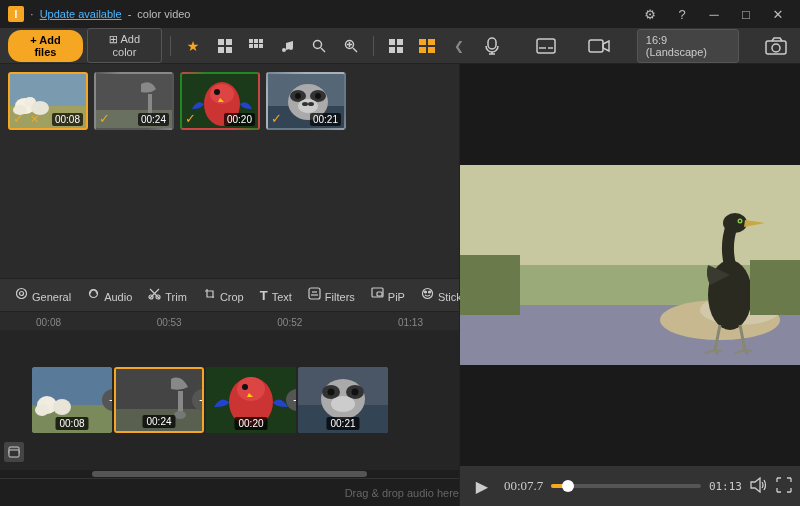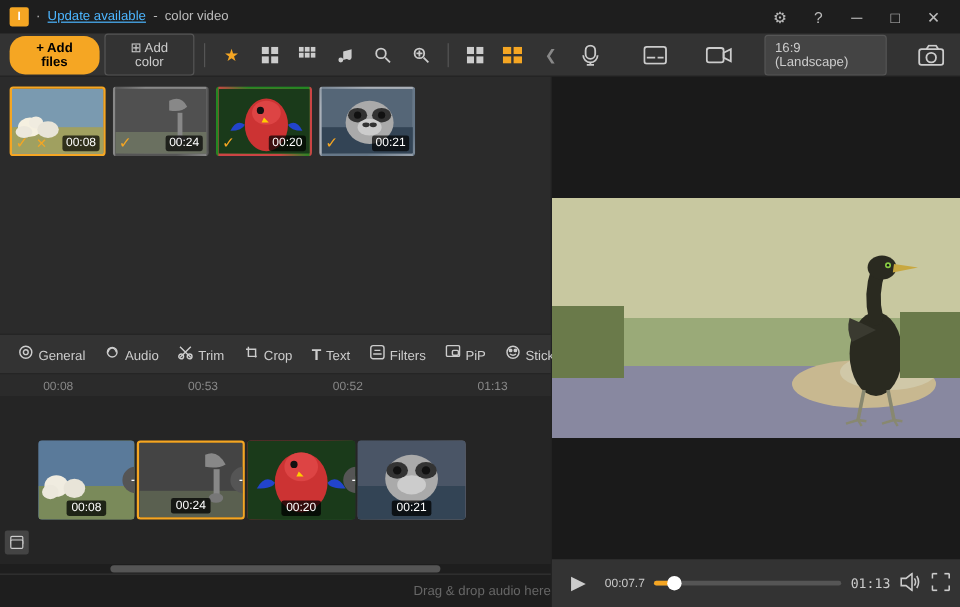--- a/index.html
+++ b/index.html
@@ -414,22 +414,22 @@
       height: 28px;
       display: flex;
       align-items: center;
       justify-content: center;
       color: #ccc;
       cursor: pointer;
       font-size: 16px;
     }
     .time-display {
       color: #ccc;
-      font-size: 10px;
-      font-family: Liberation Sans, sans-serif;
+      font-size: 13px;
+      font-family: Liberation Serif, serif;
     }
     .progress-bar {
       flex: 1;
       height: 4px;
       background: #555;
       border-radius: 2px;
       position: relative;
       cursor: pointer;
     }
     .progress-fill {

